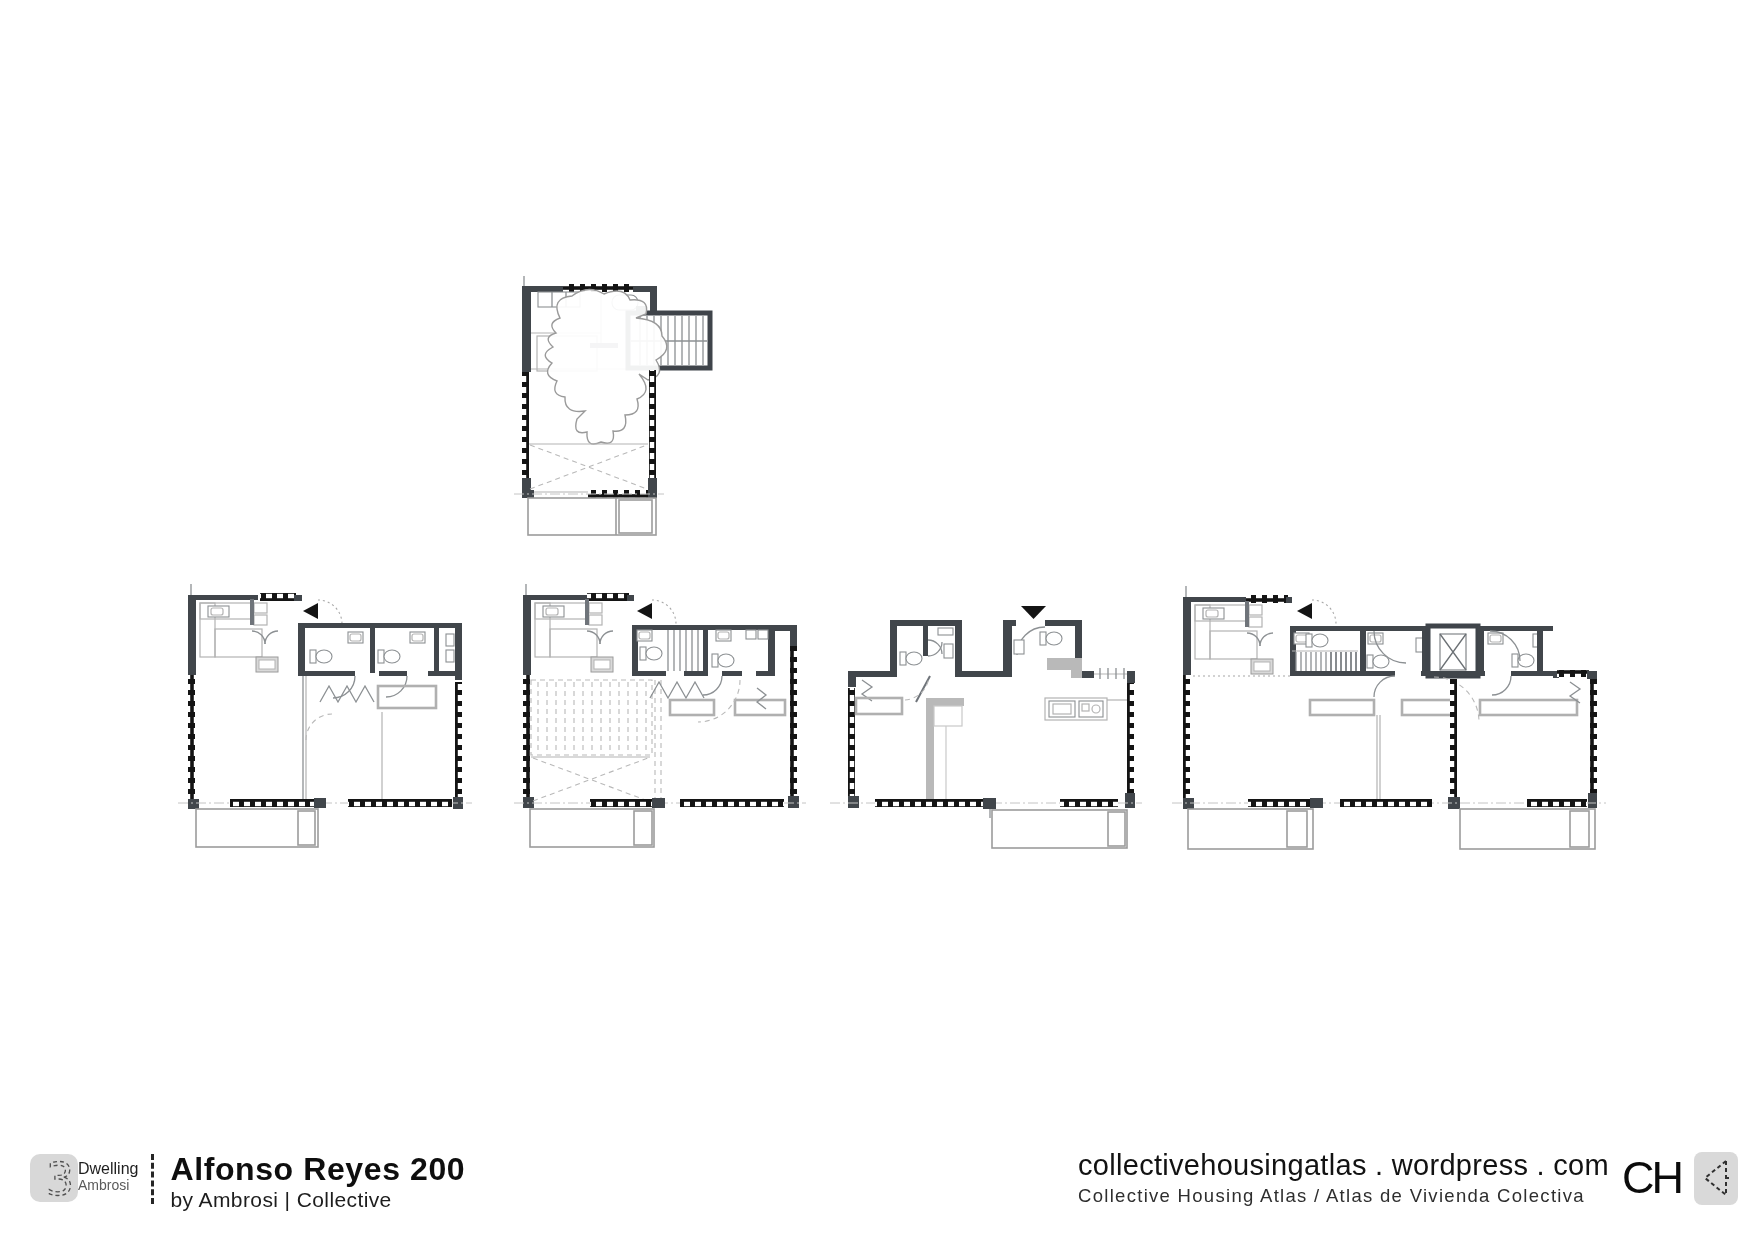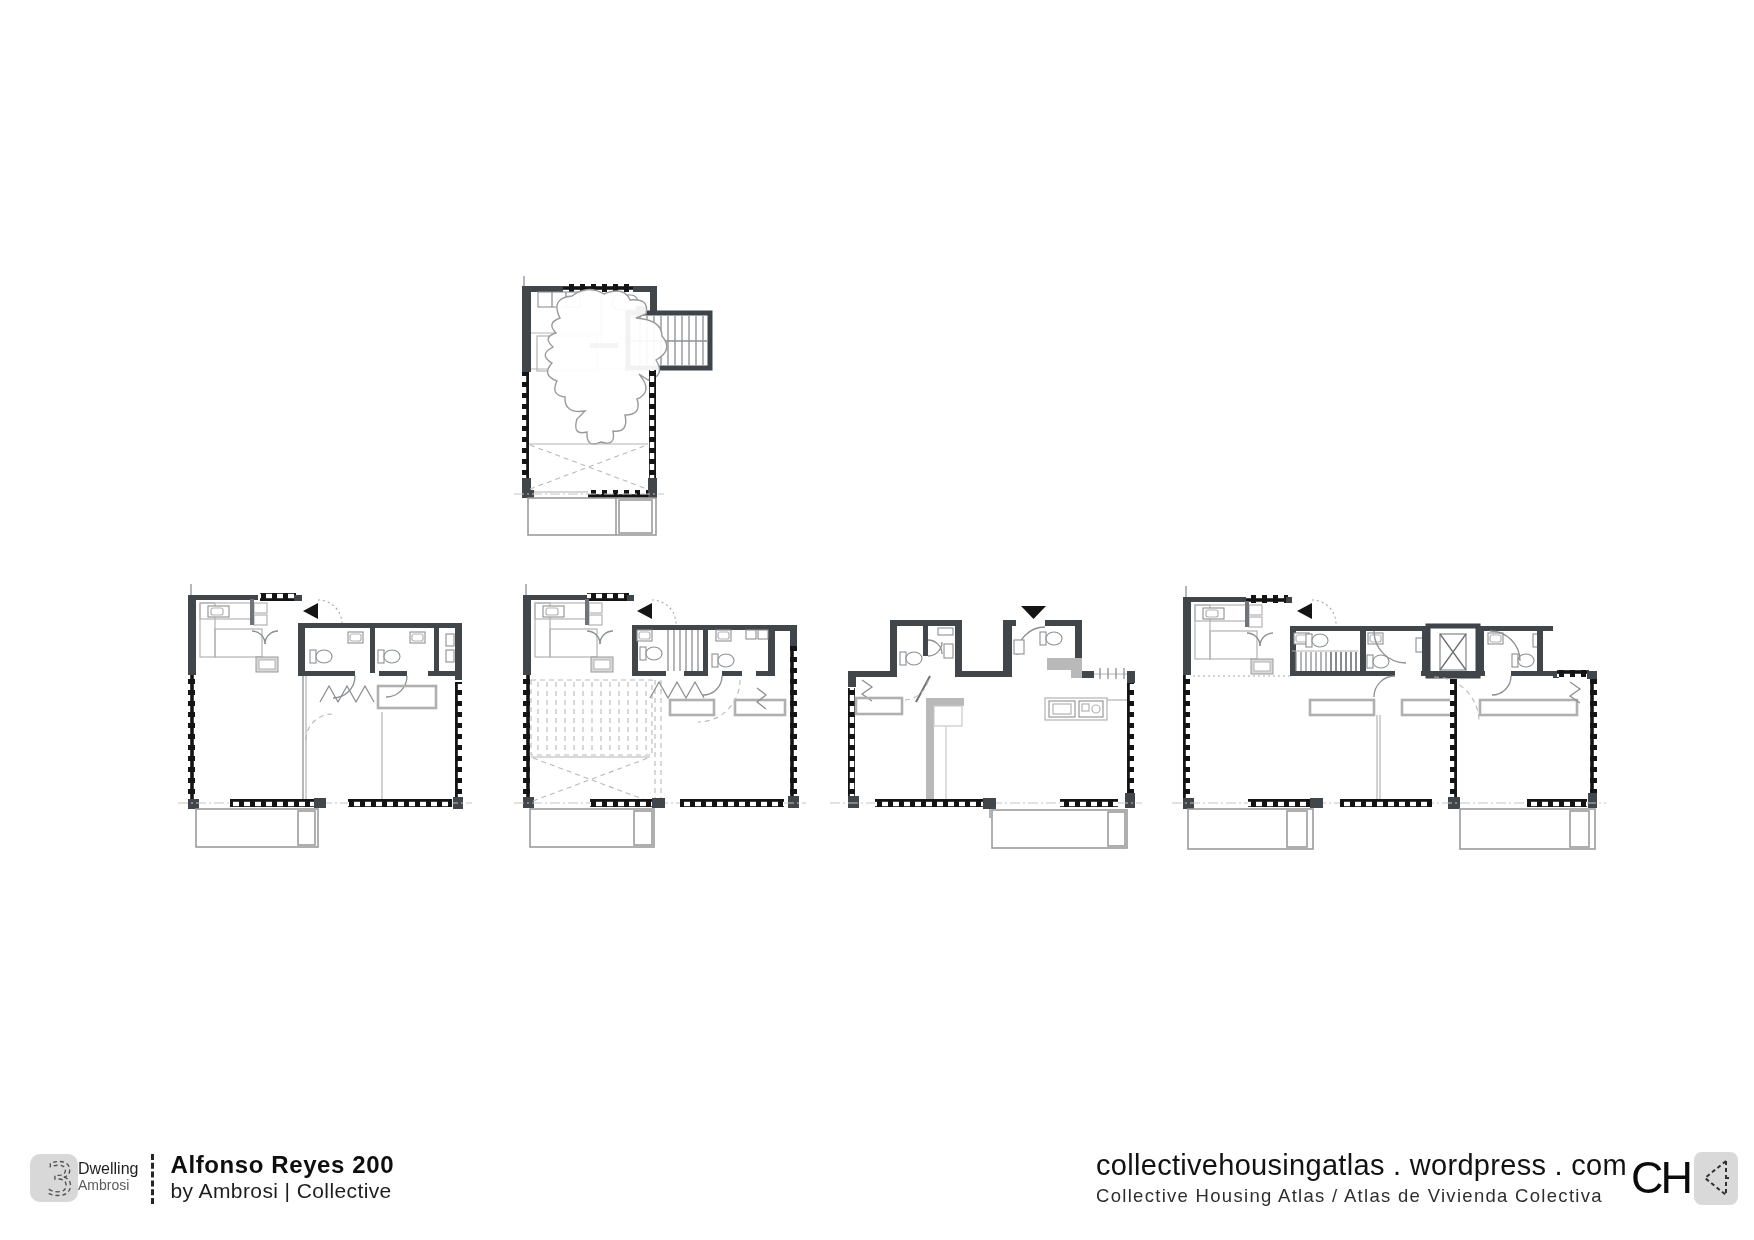--- a/index.html
+++ b/index.html
@@ -25,24 +25,24 @@
 
   
   .footer-left{position:absolute;left:30px;top:1154px;display:flex;align-items:flex-start;}
   .badge{width:48px;height:48px;background:#d8d8d8;border-radius:10px;position:relative;flex:0 0 auto;}
   .badge svg{position:absolute;left:0;top:0;overflow:visible;}
   .badge-words{margin-top:6px;line-height:1.1;}
   .dw{font-size:16px;color:#1e1e1e;}
   .vv{font-size:14px;color:#5a5a5a;}
   .fdiv{height:50px;border-left:3.5px dashed #262626;margin-left:13px;margin-top:0;}
   .title-col{margin-left:16px;margin-top:-2px;line-height:1.1;}
-  .ptitle{font-size:24px;font-weight:bold;letter-spacing:.6px;color:#0e0e0e;}
+  .ptitle{font-size:32px;font-weight:bold;letter-spacing:.6px;color:#0e0e0e;}
   .pby{font-size:21px;letter-spacing:.4px;color:#1d1d1d;margin-top:1px;}
 
-  .footer-right{position:absolute;right:16px;top:1150px;display:flex;align-items:center;gap:4px;}
+  .footer-right{position:absolute;right:16px;top:1150px;display:flex;align-items:center;gap:13px;}
   .site{line-height:1.1;}
   .url{font-size:29px;letter-spacing:.3px;color:#121212;}
   .tag{font-size:18.5px;letter-spacing:1.3px;color:#2e2e2e;margin-top:4px;}
   .ch{font-size:45px;font-weight:normal;letter-spacing:-3px;color:#0b0b0b;line-height:54px;}
   .cur-box{width:44px;height:53px;background:#d9d9d9;border-radius:8px;display:flex;align-items:center;justify-content:center;flex:0 0 auto;}
 </style>
 </head>
 <body>
 
 <div class="sheet">

